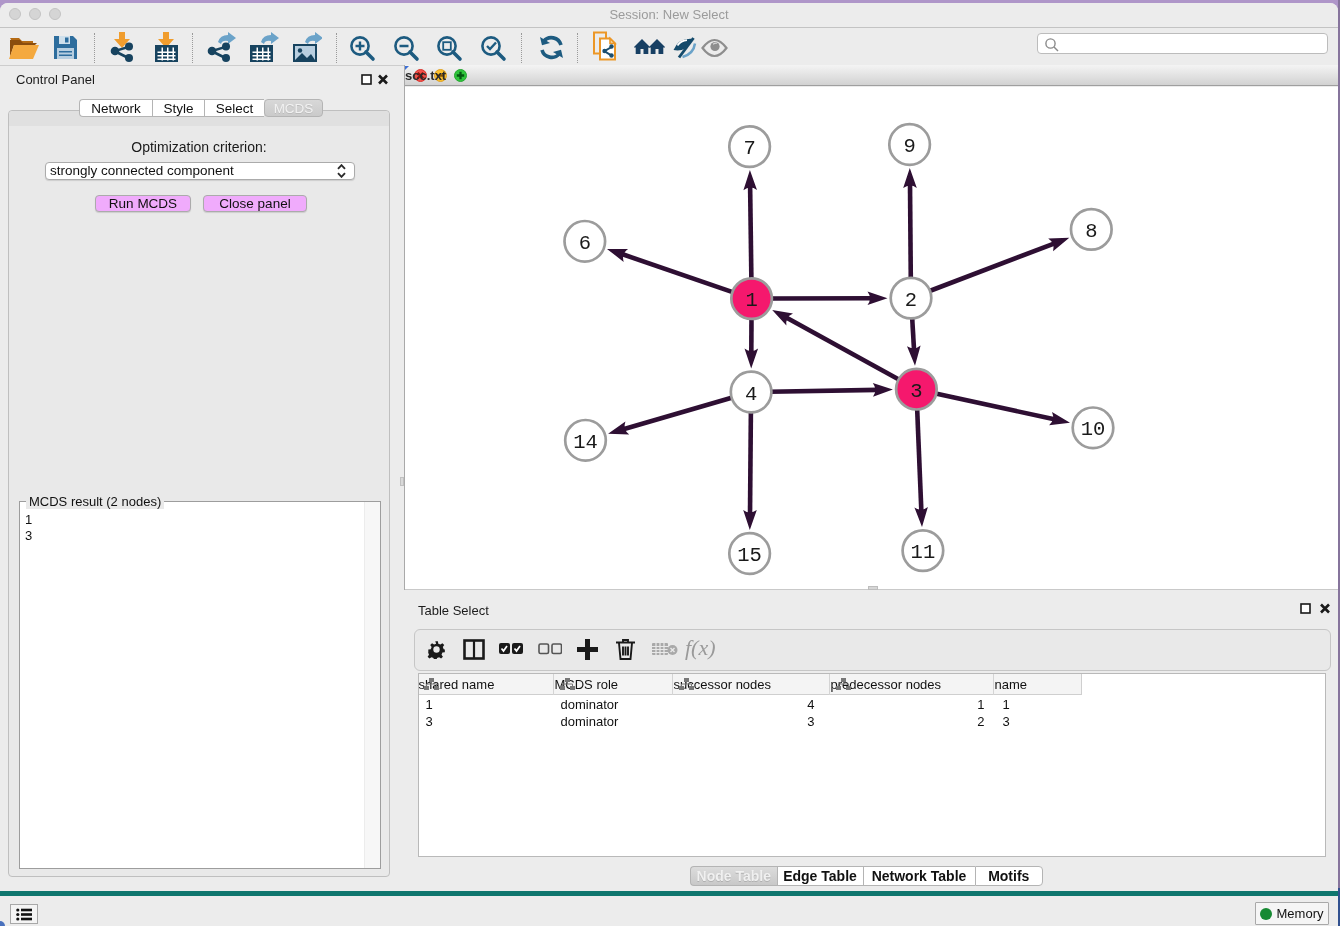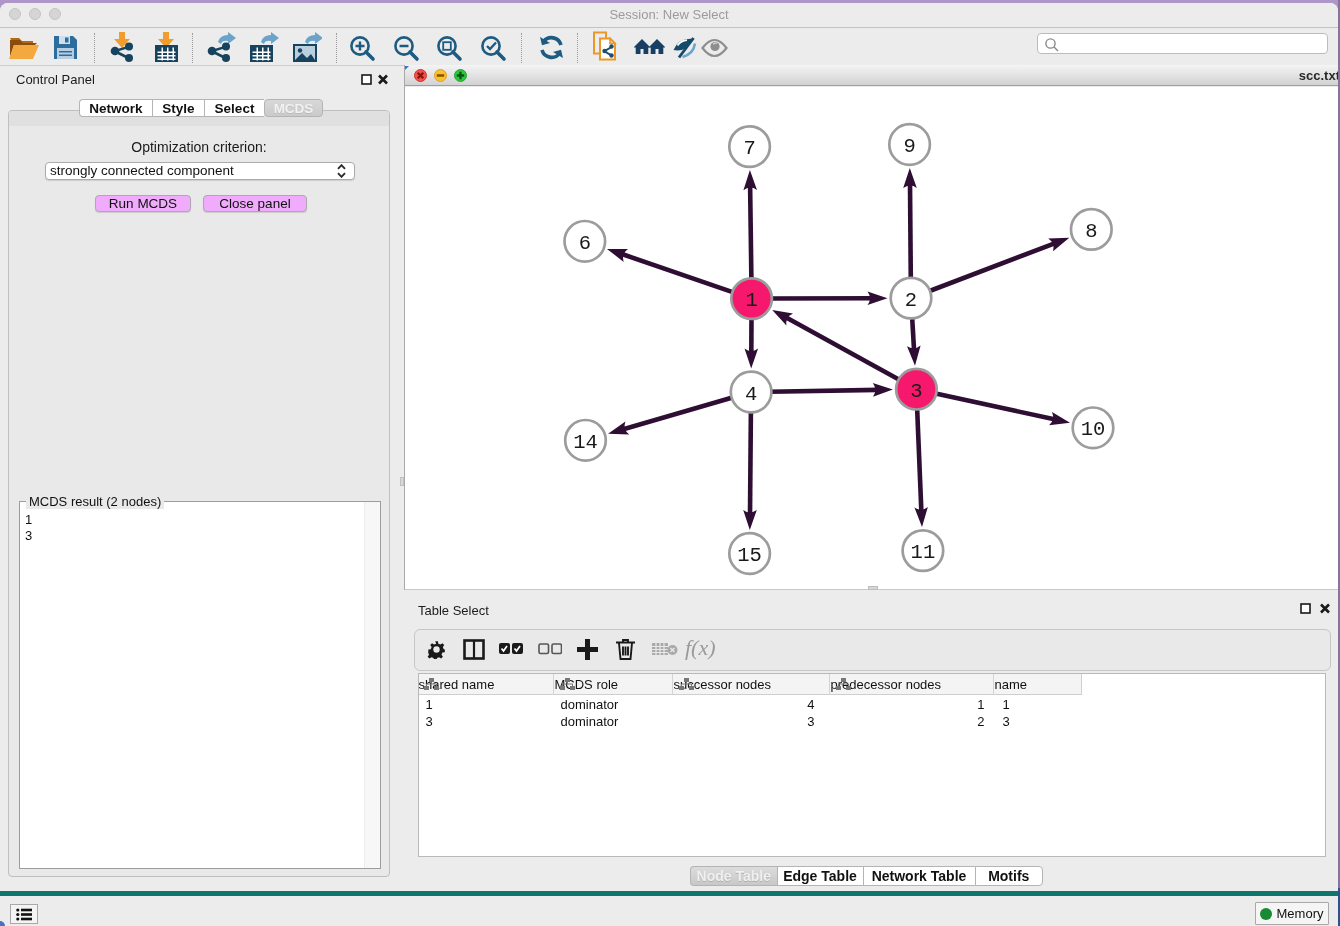--- a/index.html
+++ b/index.html
@@ -13,36 +13,36 @@
 
 #toolbar{position:absolute;left:0;top:26px;width:100%;height:37px;background:#ececec;border-bottom:1px solid #cdcdcd}
 .tsep{position:absolute;top:4px;height:30px;width:0;border-left:1px dotted #9a9a9a}
 .ticon{position:absolute;top:5px}
 #search{position:absolute;left:1037px;top:4px;width:291px;height:21px;background:#fff;border:1px solid #bcbcbc;border-radius:4px}
 
 #cpanel{position:absolute;left:0;top:63px;width:403px;height:825px;background:#ececec}
 #cphead{position:absolute;left:16px;top:6px;font-size:13px;color:#1c1c1c}
 .wbtn{position:absolute;top:8px}
 #cptabs{position:absolute;left:79px;top:32.5px;height:18px;font-size:13.5px}
-.tab{float:left;height:18px;line-height:17px;background:#fff;border:1px solid #b4b4b4;border-right:none;color:#111;text-align:center;box-sizing:border-box;font-weight:bold}
+.tab{float:left;height:18px;line-height:17px;background:#fff;border:1px solid #b4b4b4;border-right:none;color:#111;text-align:center;box-sizing:border-box;font-weight:normal}
 .tab:first-child{border-radius:4px 0 0 4px}
 .tabsel{background:linear-gradient(#d8d8d8,#cacaca);color:#f2f2f2;border:1px solid #b4b4b4;border-radius:4px;text-shadow:0 1px 0 #bbb}
 #cpbox{position:absolute;left:8px;top:44px;width:382px;height:767px;background:#e9e9e9;border:1px solid #bfbfbf;border-radius:4px}
 #cpbox .band{position:absolute;left:0;top:0;width:100%;height:15px;background:#e0e0e0;border-radius:4px 4px 0 0}
 #optlab{position:absolute;left:0;top:28px;width:100%;text-align:center;font-size:14px;color:#1a1a1a}
 #combo{position:absolute;left:36px;top:51px;width:310px;height:18px;background:#fff;border:1px solid #ababab;border-radius:4px;font-size:13.5px;color:#111;line-height:16px;padding-left:4px;box-shadow:0 1px 1px rgba(0,0,0,.12)}
 .btn{position:absolute;height:17px;background:#f0abfc;border:1px solid #ababab;border-radius:4px;font-size:13.5px;color:#111;text-align:center;line-height:15px;box-shadow:0 1px 1px rgba(0,0,0,.12)}
 #resbox{position:absolute;left:10px;top:390px;width:362px;height:368px;background:#fff;border:1px solid #9d9d9d}
 #reslab{position:absolute;left:6px;top:-8px;background:#e9e9e9;padding:0 3px;font-size:13px;color:#111}
 #restext{position:absolute;left:5px;top:10px;font-size:13px;color:#111;line-height:16px}
 #resscroll{position:absolute;right:0;top:0;width:16px;height:366px;background:#f7f7f7;border-left:1px solid #ececec}
 
 #netwin{position:absolute;left:404px;top:62px;width:936px;height:525px;border-left:1px solid #a9a9a9}
 #nettitle{position:absolute;left:0;top:0;width:100%;height:21px;background:linear-gradient(#f4f4f4,#d2d2d2);border-bottom:1px solid #9f9f9f}
-#netname{position:absolute;top:3px;width:100%;text-align:right;font-size:13px;font-weight:bold;color:#2a2a2a}
+#netname{position:absolute;top:3px;width:100%;text-align:left;font-size:13px;font-weight:bold;color:#2a2a2a}
 .mac{position:absolute;top:3.5px;width:13px;height:13px;border-radius:50%}
 #netcanvas{position:absolute;left:0;top:22px;width:936px;height:503px;background:#fff;border-bottom:1px solid #c9c9c9}
 .nl{font-family:"Liberation Mono",monospace;font-size:20.5px;fill:#1a1a1a;text-anchor:middle}
 .ah{stroke:none;fill:#2e0f33}
 
 #tpanel{position:absolute;left:404px;top:593px;width:936px;height:295px;background:#ececec}
 #tphead{position:absolute;left:14px;top:7px;font-size:13px;color:#1c1c1c}
 #ttool{position:absolute;left:10px;top:33px;width:917px;height:42px;background:#e9e9e9;border:1px solid #c6c6c6;border-radius:6px}
 #ttable{position:absolute;left:13.5px;top:76.5px;width:908px;height:184px;background:#fff;border:1px solid #b9b9b9}
 #thead{position:absolute;left:0;top:0;width:663px;height:21px;background:#f4f4f4;border-bottom:1px solid #cfcfcf;border-right:1px solid #cfcfcf}

